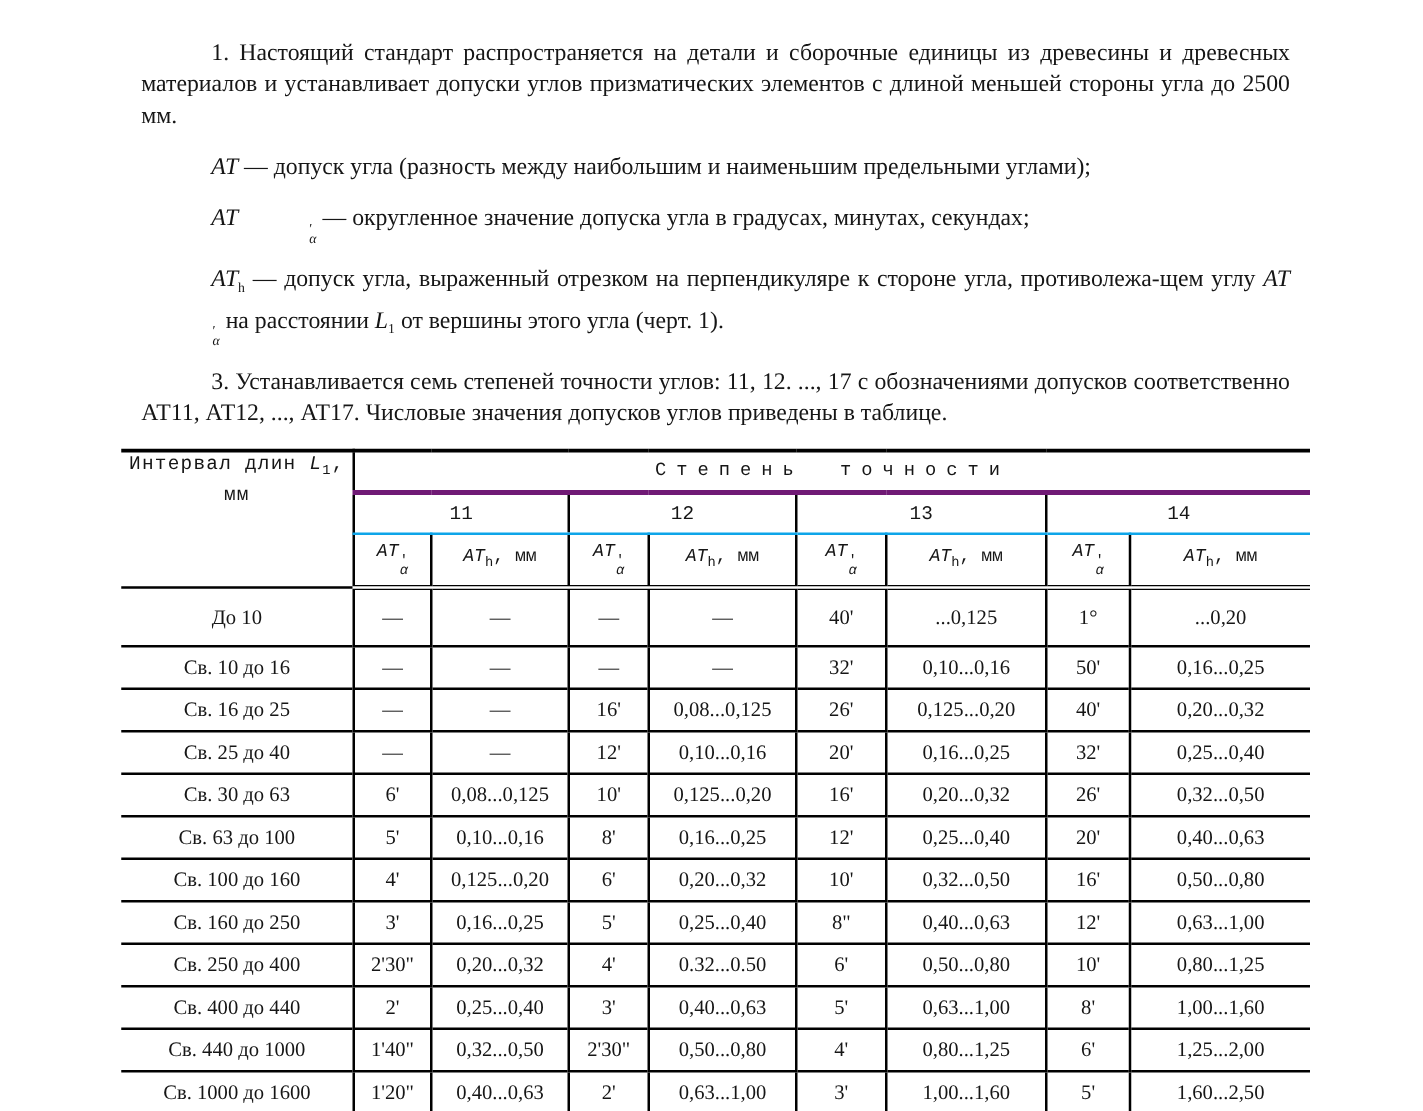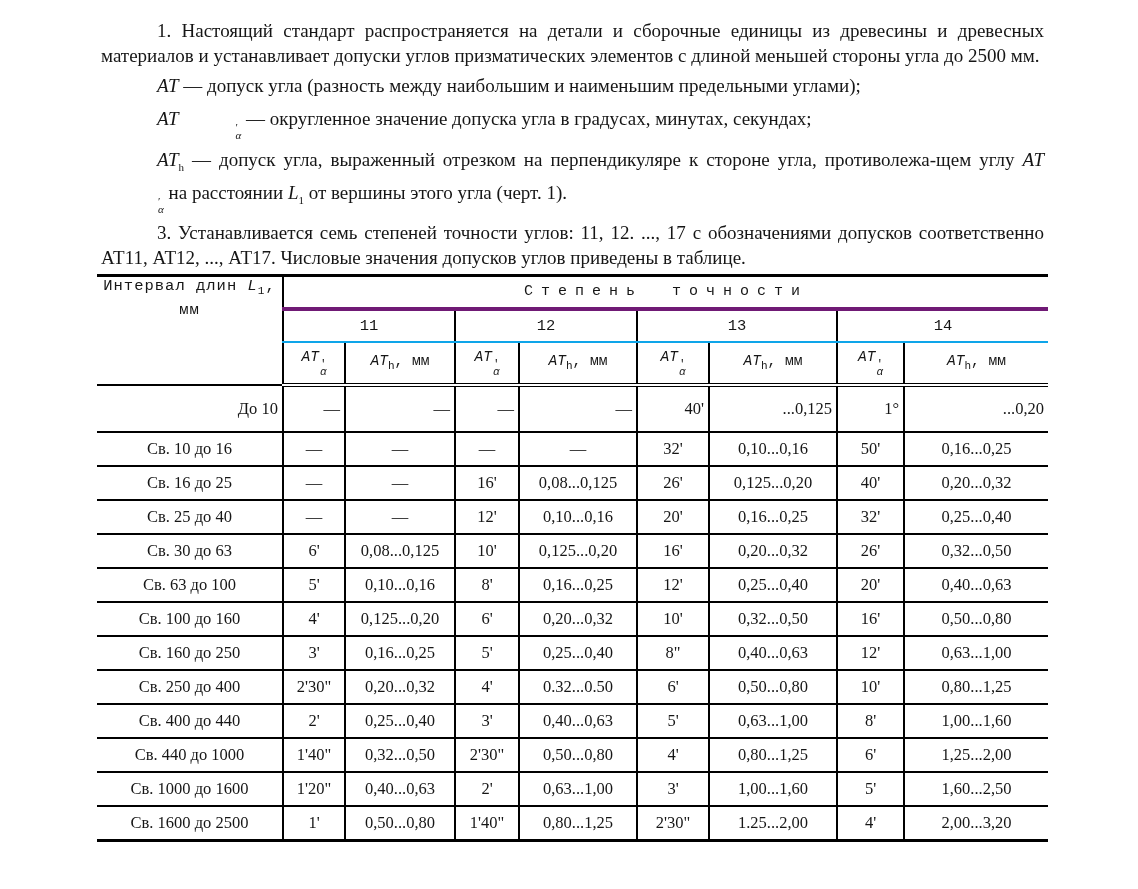--- a/index.html
+++ b/index.html
@@ -7,21 +7,21 @@
     position:relative;
     width:1138px;height:889px;
     background:#fff;
     color:#161616;
     font-family:"Liberation Serif","DejaVu Serif",serif;
     box-sizing:border-box;
     padding:14px 90px 0 97px;
     overflow:hidden;
   }
   .doc p{
-    margin:4px;
+    margin:16px;
     font-size:19px;
     line-height:25px;
     text-align:justify;
     text-indent:56px;
   }
   .doc p.def{margin-top:5px;}
   .doc p.def2{margin-top:8px;}
   .doc p.para3{margin-top:7px;}
   .sym{font-style:italic;}
   sub{font-size:11px;}
@@ -62,21 +62,21 @@
   th.h-grade{
     border-left:2px solid #000;border-bottom:2px solid #0ea5e9;
     font-size:15.5px;height:30px;
   }
   th.h-sub{
     border-left:2px solid #000;
     font-size:14.5px;height:40px;
   }
   tr.subhead th{border-bottom:4px double #000;}
   tbody td{border-top:2px solid #000;height:32px;}
-  tbody tr:first-child td{height:44px;text-align:right;}
+  tbody tr:first-child td{height:44px;}
   td.c-ata,td.c-ath{border-left:2px solid #000;}
   td.c-interval{text-align:left;padding-left:12px;}
   td.right{text-align:right;padding-right:6px;}
 </style>
 </head>
 <body>
 
 <div class="page">
   <div class="doc">
 

